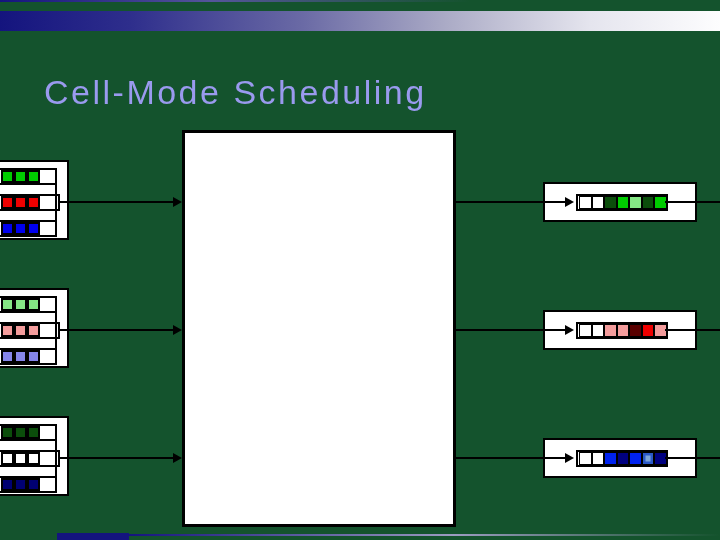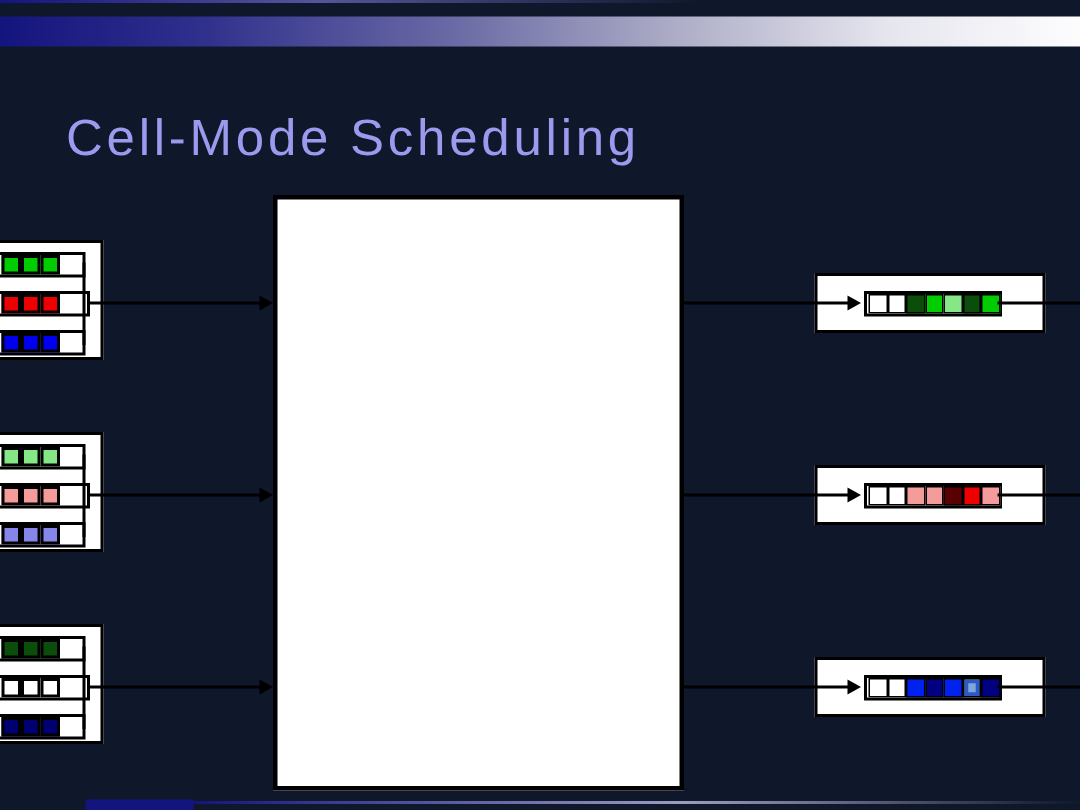--- a/index.html
+++ b/index.html
@@ -1,16 +1,16 @@
 <!DOCTYPE html>
 <html><head>
 <meta charset="utf-8">
 <style>
   html,body{margin:0;padding:0;background:#fff;}
-  .page{position:relative;width:720px;height:540px;overflow:hidden;background:#0f172a;
+  .page{position:relative;width:720px;height:540px;overflow:hidden;background:#14532d;
         font-family:"Liberation Sans",sans-serif;}
 
   
   .top-thin-line{position:absolute;left:0;top:0;width:470px;height:2px;
     background:linear-gradient(90deg,#14147E 0%,#55559B 45%,rgba(235,235,245,0) 100%);}
   .top-bar{position:absolute;left:0;top:11px;width:720px;height:20px;
     background:linear-gradient(90deg,#14147E 0%,#2E2E8C 18%,#6A6AA5 42%,#ABABC6 62%,#E5E5EE 82%,#FDFDFE 100%);}
 
   
   .bottom-block{position:absolute;left:57px;top:533px;width:72px;height:7px;background:#14147E;}

